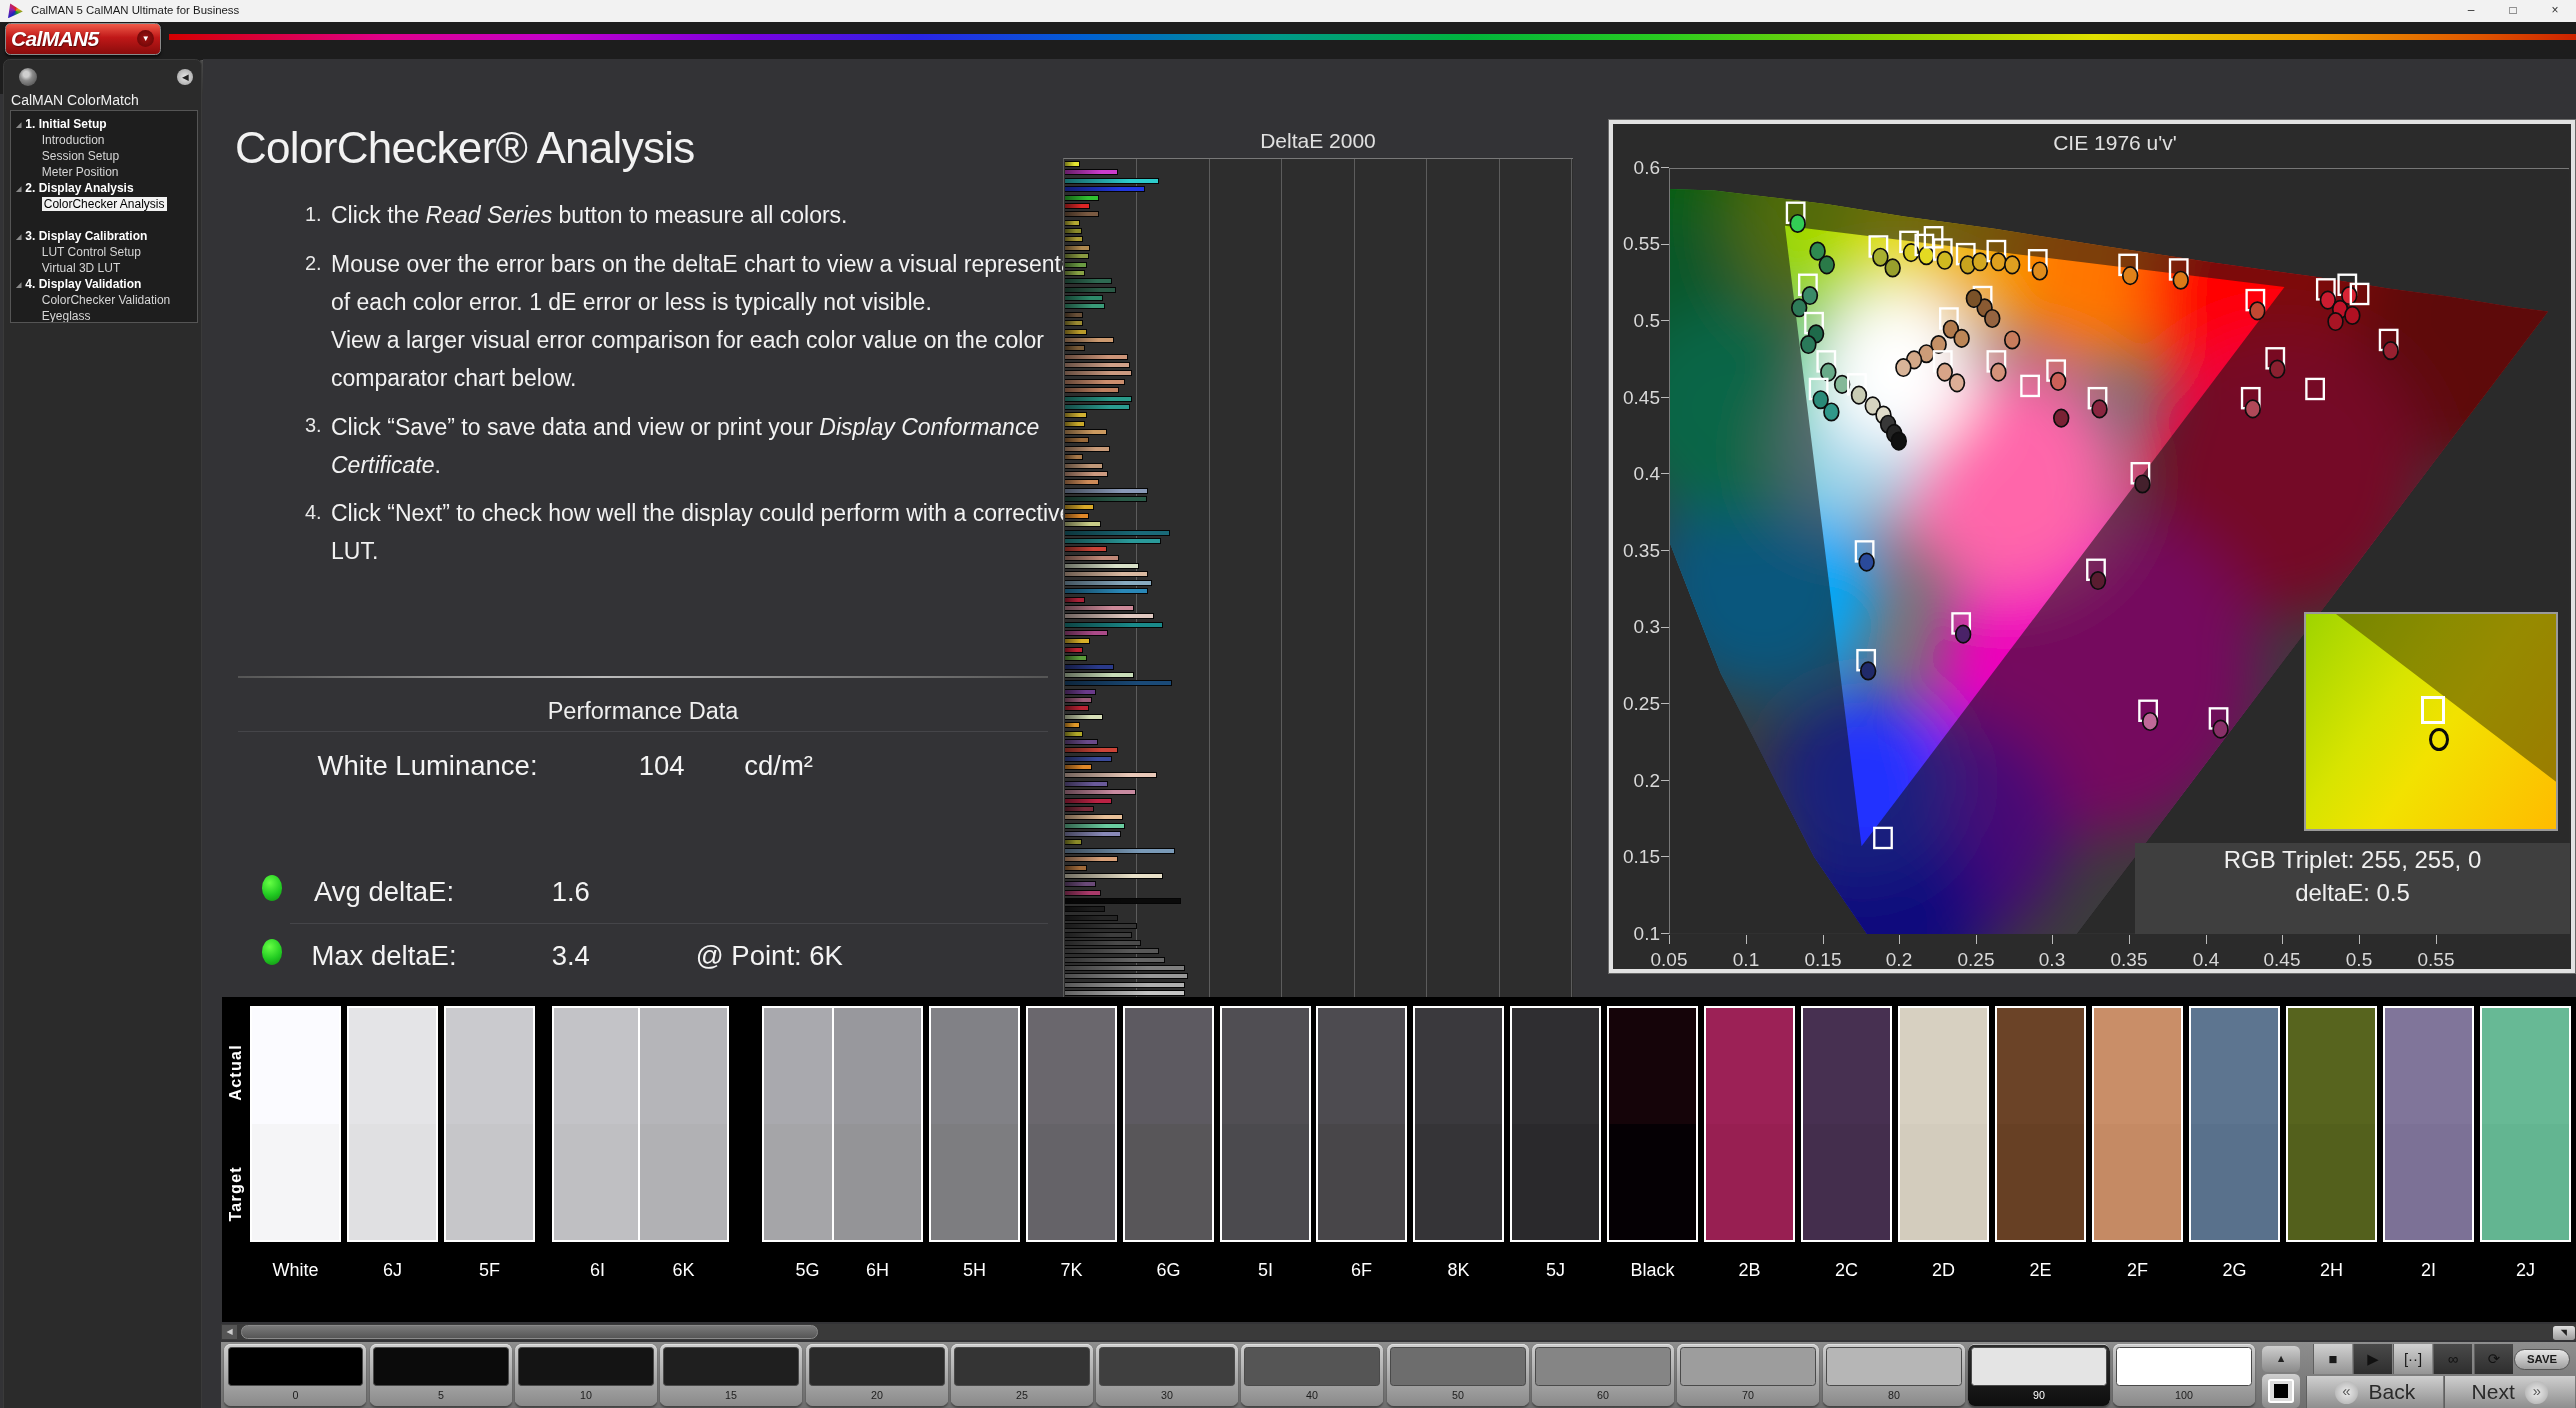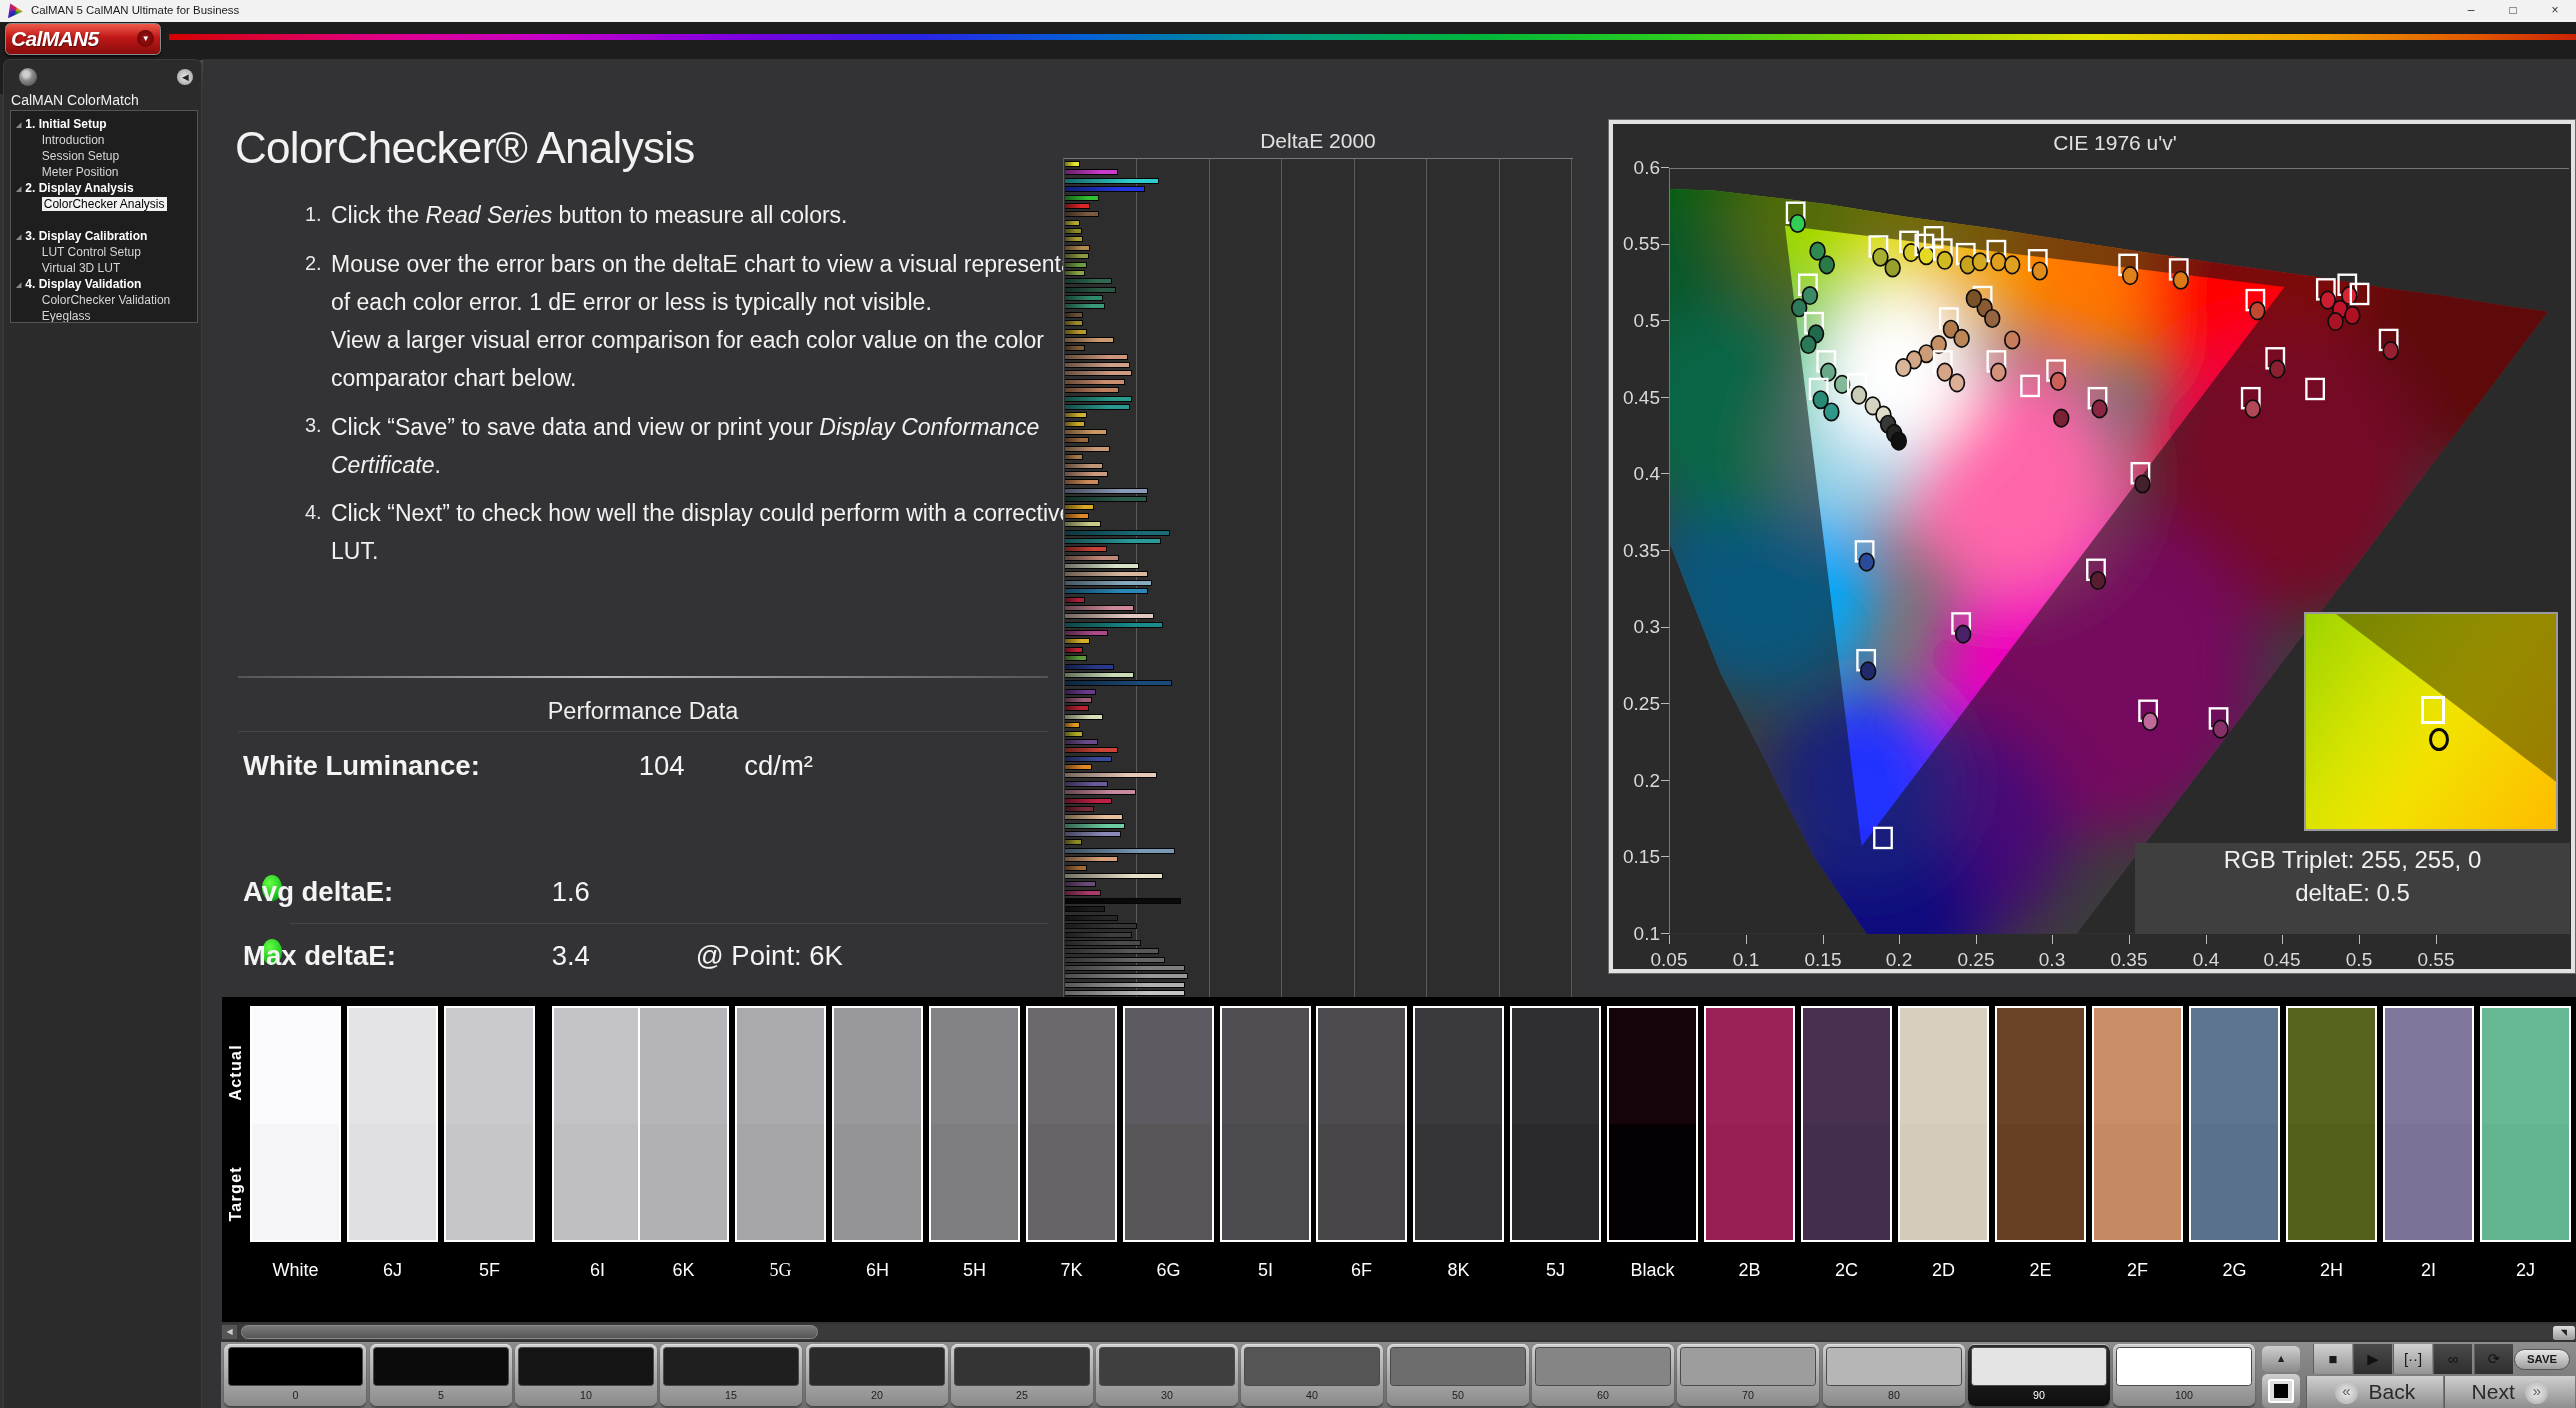--- a/index.html
+++ b/index.html
@@ -67,21 +67,21 @@
   .page-title { position:absolute; left:32px; top:64px; font-size:44px; font-weight:300; color:#f2f2f2; letter-spacing:-0.7px; }
   .steps { position:absolute; left:93px; top:144px; width:825px; }
   .steps li { display:flex; margin-bottom:17.4px; }
   .steps .num { width:35px; font-size:20px; color:#e8e8e8; text-align:right; padding-right:9.4px; flex:0 0 auto; }
   .steps .stx { font-size:23px; font-weight:300; line-height:38px; color:#f2f2f2; margin-top:-6.7px; }
   .divider { position:absolute; left:35px; top:617px; width:810px; height:2px;
     background:linear-gradient(90deg,#555,#bbb 45%,#555); }
   .perf-head { position:absolute; left:35px; top:639px; width:810px; text-align:center; font-size:23.5px; font-weight:300; color:#f0f0f0; }
   .perf-sub { position:absolute; left:35px; top:672px; width:810px; height:0.7px; background:#454549; }
   .perf-row { position:absolute; font-size:27.5px; font-weight:300; color:#f4f4f4; white-space:nowrap; }
-  .perf-label { display:inline-block; text-align:left;font-weight:bold; }
+  .perf-label { display:inline-block; text-align:center; }
   .dot { position:absolute; width:20px; height:25.5px; border-radius:50%;
     background:radial-gradient(circle at 38% 30%, #66ff44, #22cc22 55%, #0f8a12); }
   .perf-div2 { position:absolute; left:87px; top:864px; width:758px; height:0.7px; background:#454549; }
 
   
   .de-title { position:absolute; left:860px; top:70px; width:510px; text-align:center; font-size:21px; font-weight:300; color:#e0e0e0; }
   .de-plot { position:absolute; left:860px; top:99px; width:510px; height:856px; background:#2d2d2d;
     border-top:1.3px solid #787878; border-left:1.3px solid #5a5a5a; }
   .de-grid { position:absolute; top:0; bottom:0; width:1.3px; background:#5c5c5c; }
   .de-axis { position:absolute; left:860px; top:955px; width:511px; height:2px; background:#9a9a9a; }
@@ -629,21 +629,21 @@
           </div>
           <div class="sw-label">6I</div>
         </div>
         <div class="swcol" style="left: 416px;">
           <div class="swatch">
             <div class="sw-top" style="background: rgb(181, 181, 185);"></div>
             <div class="sw-bot" style="background: rgb(177, 177, 180);"></div>
           </div>
           <div class="sw-label">6K</div>
         </div>
-        <div class="swcol" style="left: 513px; font-family: Liberation Serif, serif;">
+        <div class="swcol" style="left: 540px;">
           <div class="swatch">
             <div class="sw-top" style="background: rgb(169, 169, 174);"></div>
             <div class="sw-bot" style="background: rgb(165, 165, 168);"></div>
           </div>
           <div class="sw-label">5G</div>
         </div>
         <div class="swcol" style="left: 610px;">
           <div class="swatch">
             <div class="sw-top" style="background: rgb(152, 152, 157);"></div>
             <div class="sw-bot" style="background: rgb(148, 148, 151);"></div>

